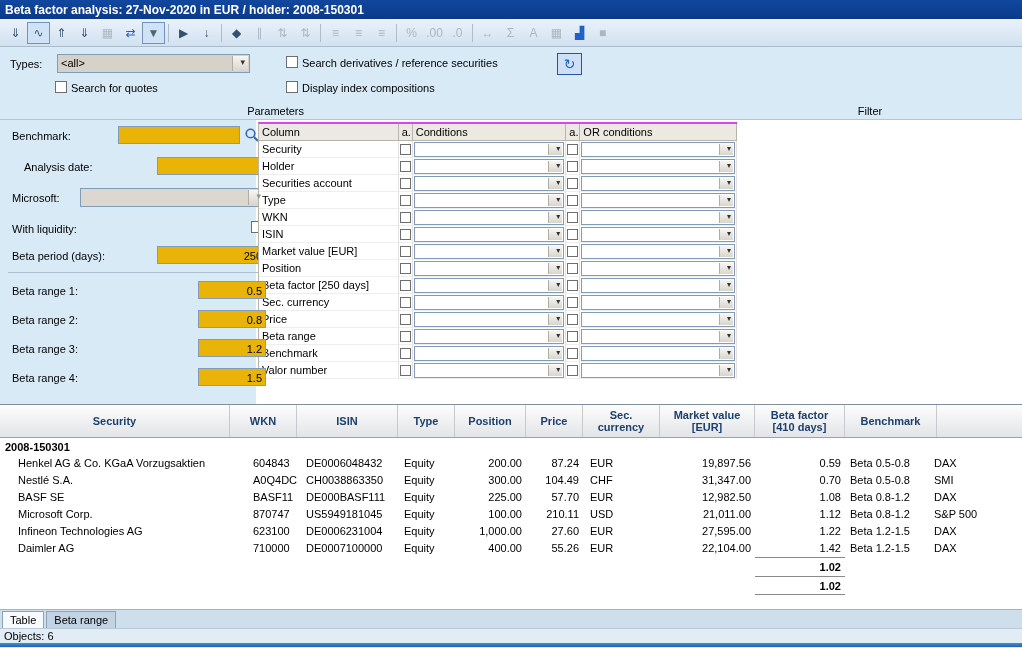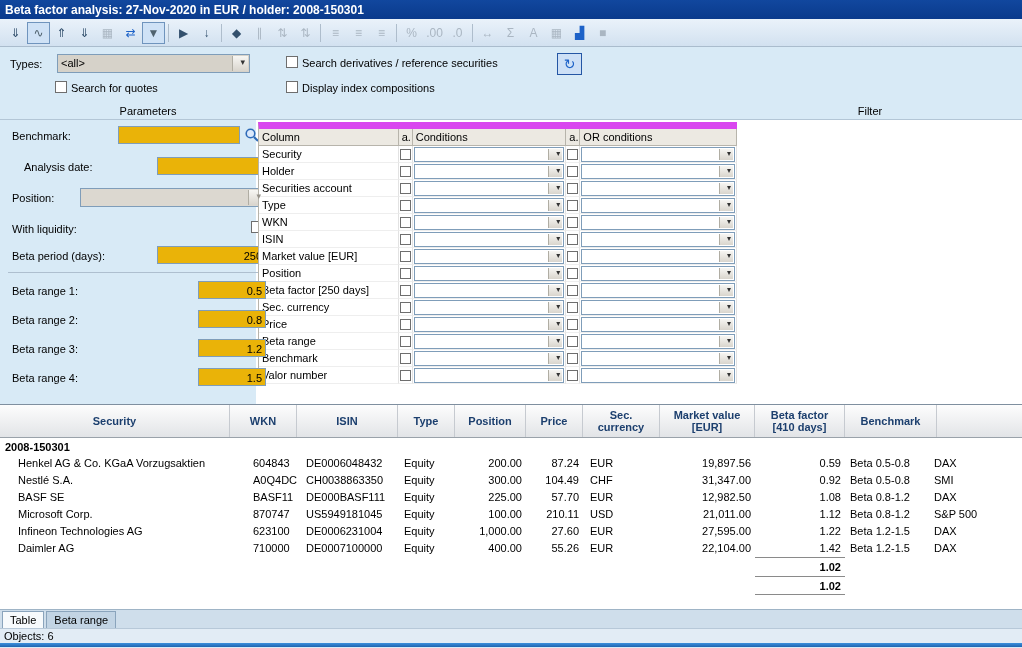--- a/index.html
+++ b/index.html
@@ -64,37 +64,37 @@
   .checkbox { width: 12px; height: 12px; background: #fff; border: 1px solid #6e6e6e; display: inline-block; }
 
   .iconbtn {
     width: 25px; height: 22px; border: 1px solid #2456a4; background: #cde0f6;
     color: #1d62c8; display: flex; align-items: center; justify-content: center; font-size: 14px;
   }
 
   
   .main { position: relative; height: 301px; }
   .group-title { position: absolute; top: 2px; }
-  #params-title { left: 3px; width: 290px; text-align: center; }
+  #params-title { left: 14px; width: 290px; text-align: right; }
   #filter-title { left: 840px; width: 60px; text-align: center; }
   .groupline { position: absolute; left: 0; right: 0; top: 16px; height: 1px; background: #b3c6d6; }
   .filter-bg { position: absolute; left: 256px; top: 17px; right: 0; bottom: 0; background: #fff; }
 
   .plbl { position: absolute; white-space: nowrap; text-align: center; }
   .textinput {
     position: absolute; height: 18px; background: #eab308; border: 1px solid #7f9db9;
     font-family: "Liberation Sans", sans-serif; font-size: 11px; padding: 1px 3px 0; text-align: right;
   }
   .pcombo { position: absolute; }
   .mag { position: absolute; }
   .pcb { position: absolute; }
   .params-divider { position: absolute; left: 8px; top: 169px; width: 272px; height: 1px; background: #aebfcf; }
 
   
-  .ftable { position: absolute; left: 258px; top: 19px; width: 479px; border-left: 1px solid #b7b4ab; border-top: 7px solid #d946ef; background: #fff; }
+  .ftable { position: absolute; left: 258px; top: 19px; width: 479px; border-left: 1px solid #b7b4ab; border-top: 2px solid #d946ef; background: #fff; }
   .fhead { display: flex; height: 17px; }
   .fh {
     background: #ece9e2; border-right: 1px solid #b7b4ab; border-bottom: 1px solid #b7b4ab;
     padding: 2px 0 0 3px; overflow: hidden; white-space: nowrap;
   }
   .frow { display: flex; height: 17px; }
   .fc { border-right: 1px solid #e2e2e2; border-bottom: 1px solid #eeeeee; position: relative; overflow: hidden; }
   .fclabel { padding: 2px 0 0 3px; white-space: nowrap; }
   .cbcell { display: flex; align-items: center; justify-content: center; }
   .fc .checkbox { width: 11px; height: 11px; }
@@ -191,21 +191,21 @@
   <span class="plbl" style="left:12px;top:27px;">Benchmark:</span>
   <input class="textinput" style="left: 118px; top: 23px; width: 122px;" value="">
   <svg class="mag" style="left:244px;top:24px;" width="16" height="16" viewBox="0 0 16 16">
     <circle cx="6.5" cy="6.5" r="4.3" fill="#dceafc" stroke="#2e6bb8" stroke-width="1.6"></circle>
     <line x1="10" y1="10" x2="14" y2="14" stroke="#2e6bb8" stroke-width="2.2"></line>
   </svg>
 
   <span class="plbl" style="left:12px;top:58px;margin-left:12px;">Analysis date:</span>
   <input class="textinput" style="left: 157px; top: 54px; width: 109px;" value="">
 
-  <span class="plbl" style="left:12px;top:89px;">Position:</span>
+  <span class="plbl" style="left:12px;top:89px;">Microsoft:</span>
   <div class="combo disabled pcombo" style="left:80px;top:85px;width:186px;">
     <span class="ctext"></span>
   </div>
 
   <span class="plbl" style="left:12px;top:120px;">With liquidity:</span>
   <span class="checkbox pcb" style="left:251px;top:118px;"></span>
 
   <span class="plbl" style="left:12px;top:147px;">Beta period (days):</span>
   <input class="textinput" style="left: 157px; top: 143px; width: 109px;" value="250">
 
@@ -531,21 +531,21 @@
       </div>
       <div class="rrow">
         <div class="rc c-security" style="width: 230px;">Nestlé S.A.</div>
         <div class="rc c-wkn" style="width: 67px;">A0Q4DC</div>
         <div class="rc c-isin" style="width: 101px;">CH0038863350</div>
         <div class="rc c-type" style="width: 57px;">Equity</div>
         <div class="rc c-position right" style="width: 71px;">300.00</div>
         <div class="rc c-price right" style="width: 57px;">104.49</div>
         <div class="rc c-currency" style="width: 77px;">CHF</div>
         <div class="rc c-market_value right" style="width: 95px;">31,347.00</div>
-        <div class="rc c-beta_factor right" style="width: 90px;">0.92</div>
+        <div class="rc c-beta_factor right" style="width: 90px;">0.70</div>
         <div class="rc c-beta_range" style="width: 85px;">Beta 0.5-0.8</div>
         <div class="rc c-benchmark" style="width: 92px;">SMI</div>
       </div>
       <div class="rrow">
         <div class="rc c-security" style="width: 230px;">BASF SE</div>
         <div class="rc c-wkn" style="width: 67px;">BASF11</div>
         <div class="rc c-isin" style="width: 101px;">DE000BASF111</div>
         <div class="rc c-type" style="width: 57px;">Equity</div>
         <div class="rc c-position right" style="width: 71px;">225.00</div>
         <div class="rc c-price right" style="width: 57px;">57.70</div>

